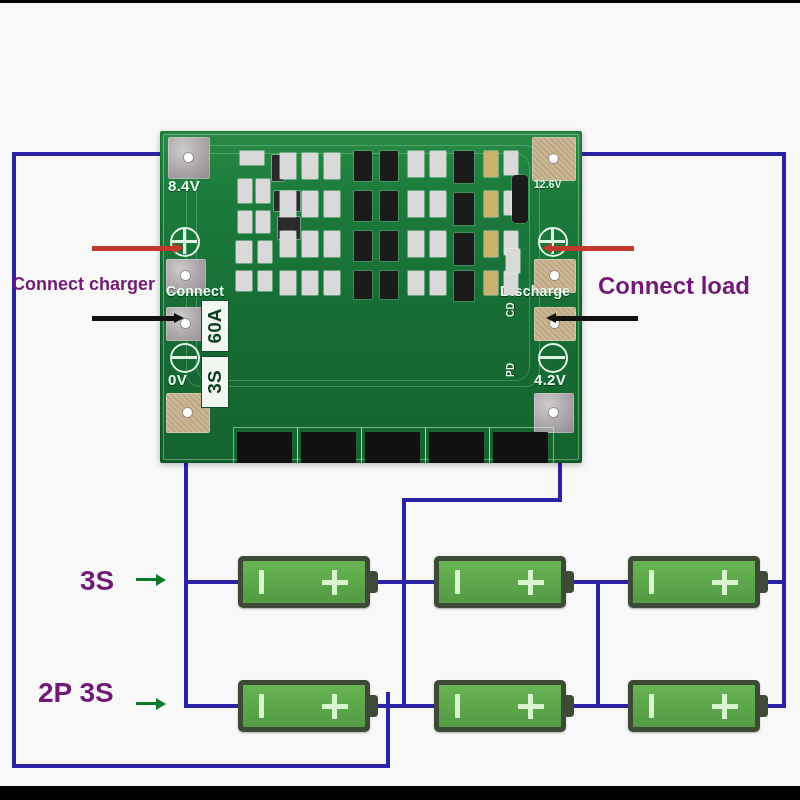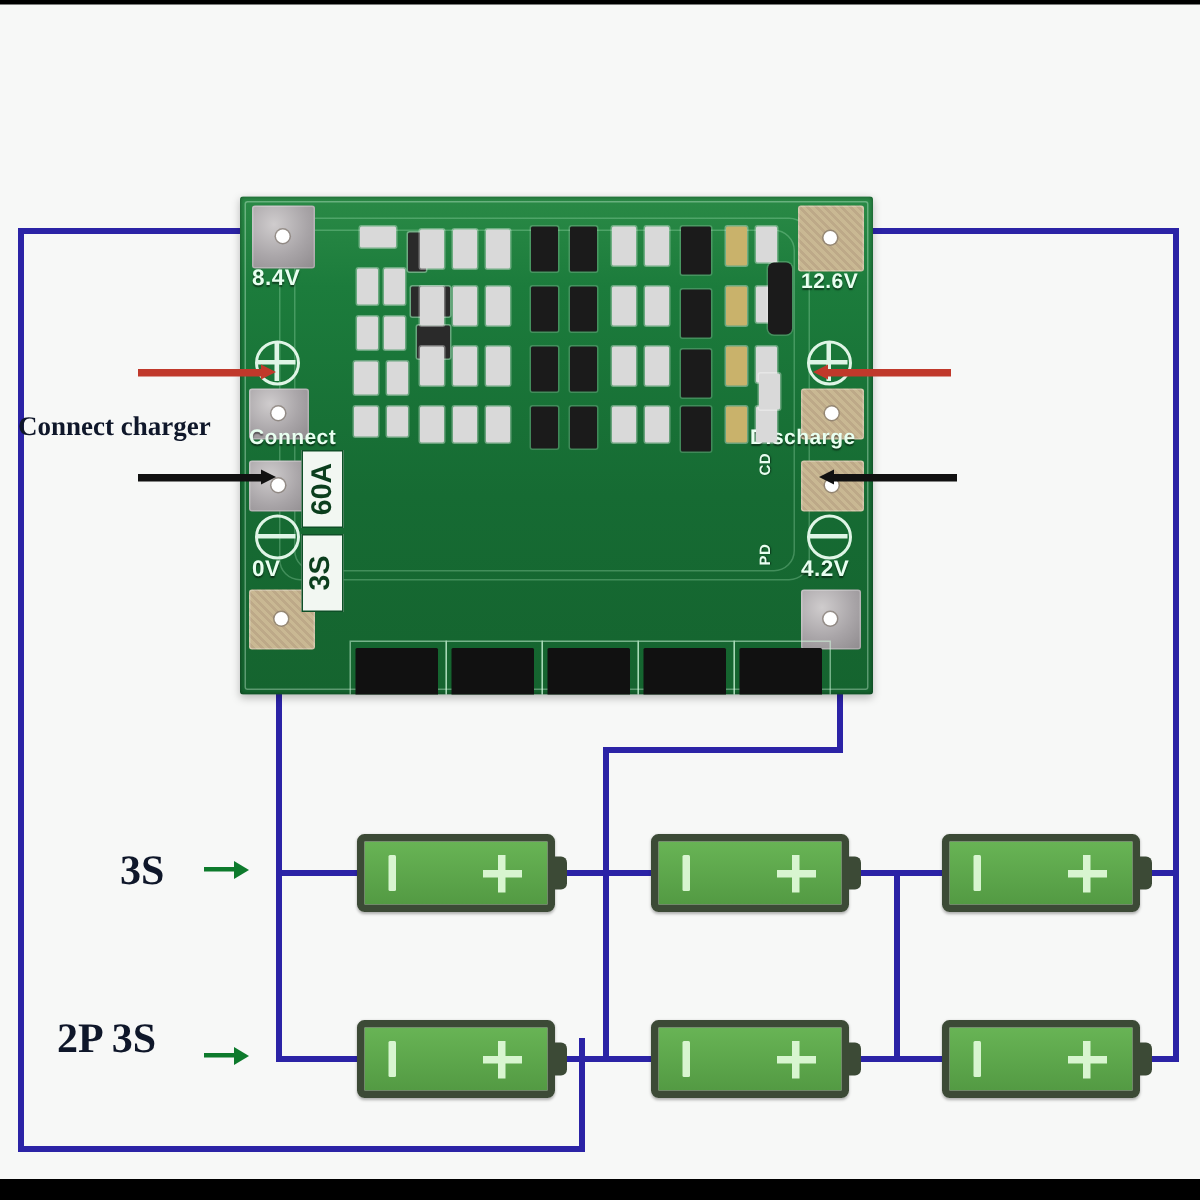--- a/index.html
+++ b/index.html
@@ -102,22 +102,22 @@
   .smd.tan{background:#c9b26b;}
 
   
   .fetcol{position:absolute;top:296px;width:63px;height:158px;
           border:1px solid rgba(215,255,228,.5);}
   .fet{position:absolute;left:3px;width:55px;background:#111;border-radius:1px;}
   .fet.top{top:4px;height:58px;}
 
   
   .blabel{
-    position:absolute;color:#0f172a;font-weight:700;
-    font-family:Liberation Serif, serif;white-space:nowrap;
+    position:absolute;color:#701a75;font-weight:700;
+    font-family:Liberation Sans, sans-serif;white-space:nowrap;
   }
   #lbl-charger{left:12px;top:274px;font-size:18px;}
   #lbl-load{left:598px;top:272px;font-size:24px;}
   #lbl-3s{left:80px;top:565px;font-size:28px;}
   #lbl-2p3s{left:38px;top:677px;font-size:28px;}
 
   .arrow-green{position:absolute;height:14px;}
   .arrow-green .shaft{position:absolute;left:0;top:6px;width:22px;height:3px;background:#0d7a2c;}
   .arrow-green .head{position:absolute;left:20px;top:2px;width:0;height:0;
     border-top:6px solid transparent;border-bottom:6px solid transparent;border-left:10px solid #0d7a2c;}
@@ -196,21 +196,21 @@
     <div class="trace" style="left:36px;top:22px;width:332px;height:226px;"></div>
 
     <div class="pad grey" style="left:8px;top:6px;width:42px;height:42px;">
       <div class="hole"></div>
     </div>
     <div class="silk" style="left:8px;top:46px;font-size:15px;">8.4V</div>
 
     <div class="pad copper" style="left:372px;top:6px;width:44px;height:44px;">
       <div class="hole"></div>
     </div>
-    <div class="silk" style="left:374px;top:48px;font-size:14px;">12.6V</div>
+    <div class="silk" style="left:374px;top:48px;font-size:10px;">12.6V</div>
 
     <div class="screw" style="left:10px;top:96px;"></div>
     <div class="pad grey" style="left:6px;top:128px;width:40px;height:34px;">
       <div class="hole"></div>
     </div>
     <div class="silk" style="left:6px;top:152px;font-size:14px;">Connect</div>
 
     <div class="pad grey" style="left:6px;top:176px;width:40px;height:34px;">
       <div class="hole"></div>
     </div>
@@ -344,20 +344,21 @@
   <div class="blabel" id="lbl-charger">Connect charger</div>
 
   <div class="arrow-red" style="left:542px;top:243px;width:92px;transform:scaleX(-1);">
     <div class="shaft" style="width:82px;"></div>
       <div class="head" style="left:82px;"></div>
   </div>
   <div class="arrow-black" style="left:546px;top:313px;width:92px;transform:scaleX(-1);">
     <div class="shaft" style="width:82px;"></div>
       <div class="head" style="left:82px;"></div>
   </div>
+  <div class="blabel" id="lbl-load">Connect load</div>
 
   <div class="blabel" id="lbl-3s">3S</div>
   <div class="arrow-green" style="left:136px;top:572px;width:32px;">
     <div class="shaft"></div>
       <div class="head"></div>
   </div>
 
   <div class="blabel" id="lbl-2p3s">2P 3S</div>
   <div class="arrow-green" style="left:136px;top:696px;width:32px;">
     <div class="shaft"></div>

